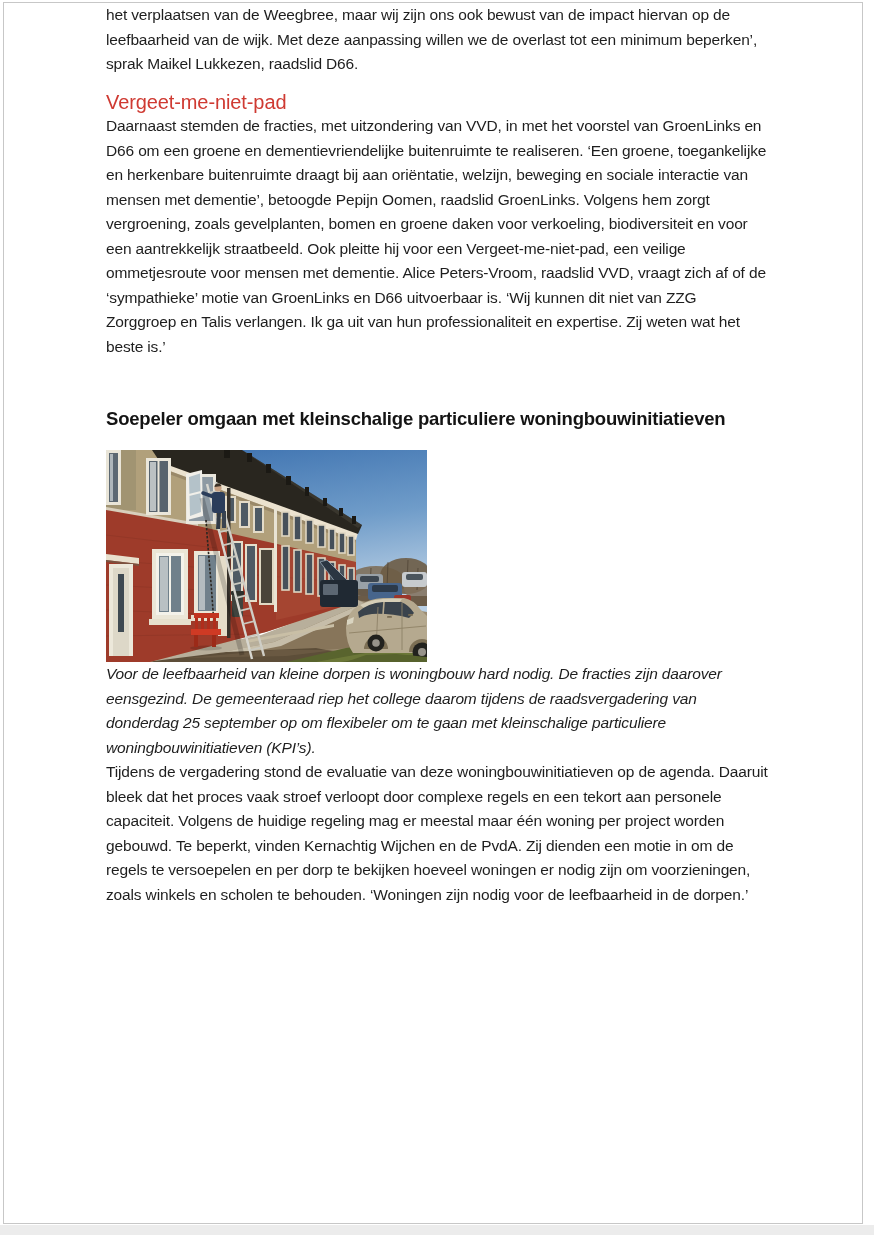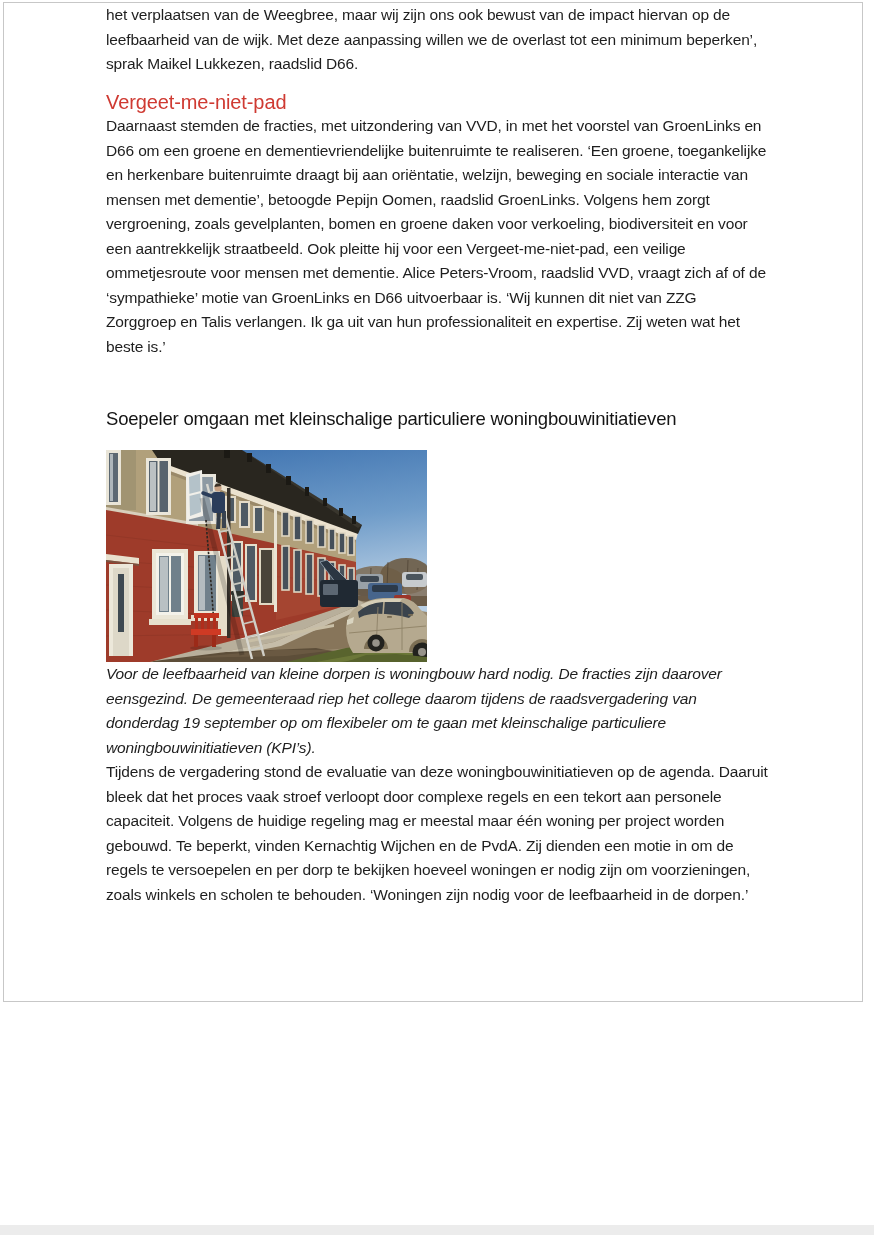--- a/index.html
+++ b/index.html
@@ -1,25 +1,25 @@
 <!DOCTYPE html>
 <html><head>
 <meta charset="utf-8">
 <style>
   html,body{margin:0;padding:0;}
   body{width:874px;height:1235px;background:#f7f7f7;font-family:"Liberation Sans",sans-serif;}
   .canvas{position:relative;width:874px;height:1235px;background:#ffffff;overflow:hidden;}
-  .page{position:absolute;left:3px;top:2px;width:860px;height:1000px;background:#ffffff;
+  .page{position:absolute;left:3px;top:2px;width:860px;height:1222px;background:#ffffff;
         border:1px solid #c7c7c7;box-sizing:border-box;}
   .below-strip{position:absolute;left:0;top:1225px;width:874px;height:10px;background:#ececec;}
   .content{position:absolute;left:102px;top:0;width:663px;color:#1e1e1e;}
   .content p{margin:0;font-size:15.5px;line-height:24.5px;letter-spacing:-0.15px;}
   .p1{margin-top:104px;}
   .red-heading{margin:13px 0 0 0;font-size:20px;line-height:24.5px;font-weight:500;letter-spacing:-0.1px;}
-  .main-heading{margin:45px 0 0 0;font-size:18.5px;line-height:30px;font-weight:400;color:#141414;letter-spacing:-0.2px;}
+  .main-heading{margin:45px 0 0 0;font-size:18.5px;line-height:30px;font-weight:700;color:#141414;letter-spacing:-0.2px;}
   .photo-wrap{margin-top:16px;width:321px;height:212px;line-height:0;}
   .lead-italic{margin-top:16px;font-style:italic;}
   .p4{margin-top:14px;}
 </style>
 </head>
 <body>
 
 <div class="canvas">
   <div class="page">
     <div class="content">
@@ -238,20 +238,20 @@
             <circle cx="316" cy="202" r="4" fill="#97938a"></circle>
             <polygon points="241,170 248,167 247,173 241,175" fill="#d9d4c0"></polygon>
             <rect x="281" y="166" width="5" height="1.8" rx="0.9" fill="#776b52"></rect>
             <rect x="302" y="164" width="5" height="1.8" rx="0.9" fill="#776b52"></rect>
           </g>
 
           <polygon points="240,212 260,205 290,204 321,207 321,212" fill="#57622d"></polygon>
         </svg>
       </div>
 
-      <p class="lead-italic">Voor de leefbaarheid van kleine dorpen is woningbouw hard nodig. De fracties zijn daarover eensgezind. De gemeenteraad riep het college daarom tijdens de raadsvergadering van donderdag 19 september op om flexibeler om te gaan met kleinschalige particuliere woningbouwinitiatieven (KPI’s).</p>
+      <p class="lead-italic">Voor de leefbaarheid van kleine dorpen is woningbouw hard nodig. De fracties zijn daarover eensgezind. De gemeenteraad riep het college daarom tijdens de raadsvergadering van donderdag 25 september op om flexibeler om te gaan met kleinschalige particuliere woningbouwinitiatieven (KPI’s).</p>
 
       <p class="p4">Tijdens de vergadering stond de evaluatie van deze woningbouwinitiatieven op de agenda. Daaruit bleek dat het proces vaak stroef verloopt door complexe regels en een tekort aan personele capaciteit. Volgens de huidige regeling mag er meestal maar één woning per project worden gebouwd. Te beperkt, vinden Kernachtig Wijchen en de PvdA. Zij dienden een motie in om de regels te versoepelen en per dorp te bekijken hoeveel woningen er nodig zijn om voorzieningen, zoals winkels en scholen te behouden. ‘Woningen zijn nodig voor de leefbaarheid in de dorpen.’</p>
 
     </div>
   </div>
   <div class="below-strip"></div>
 </div>
 
 </body></html>

